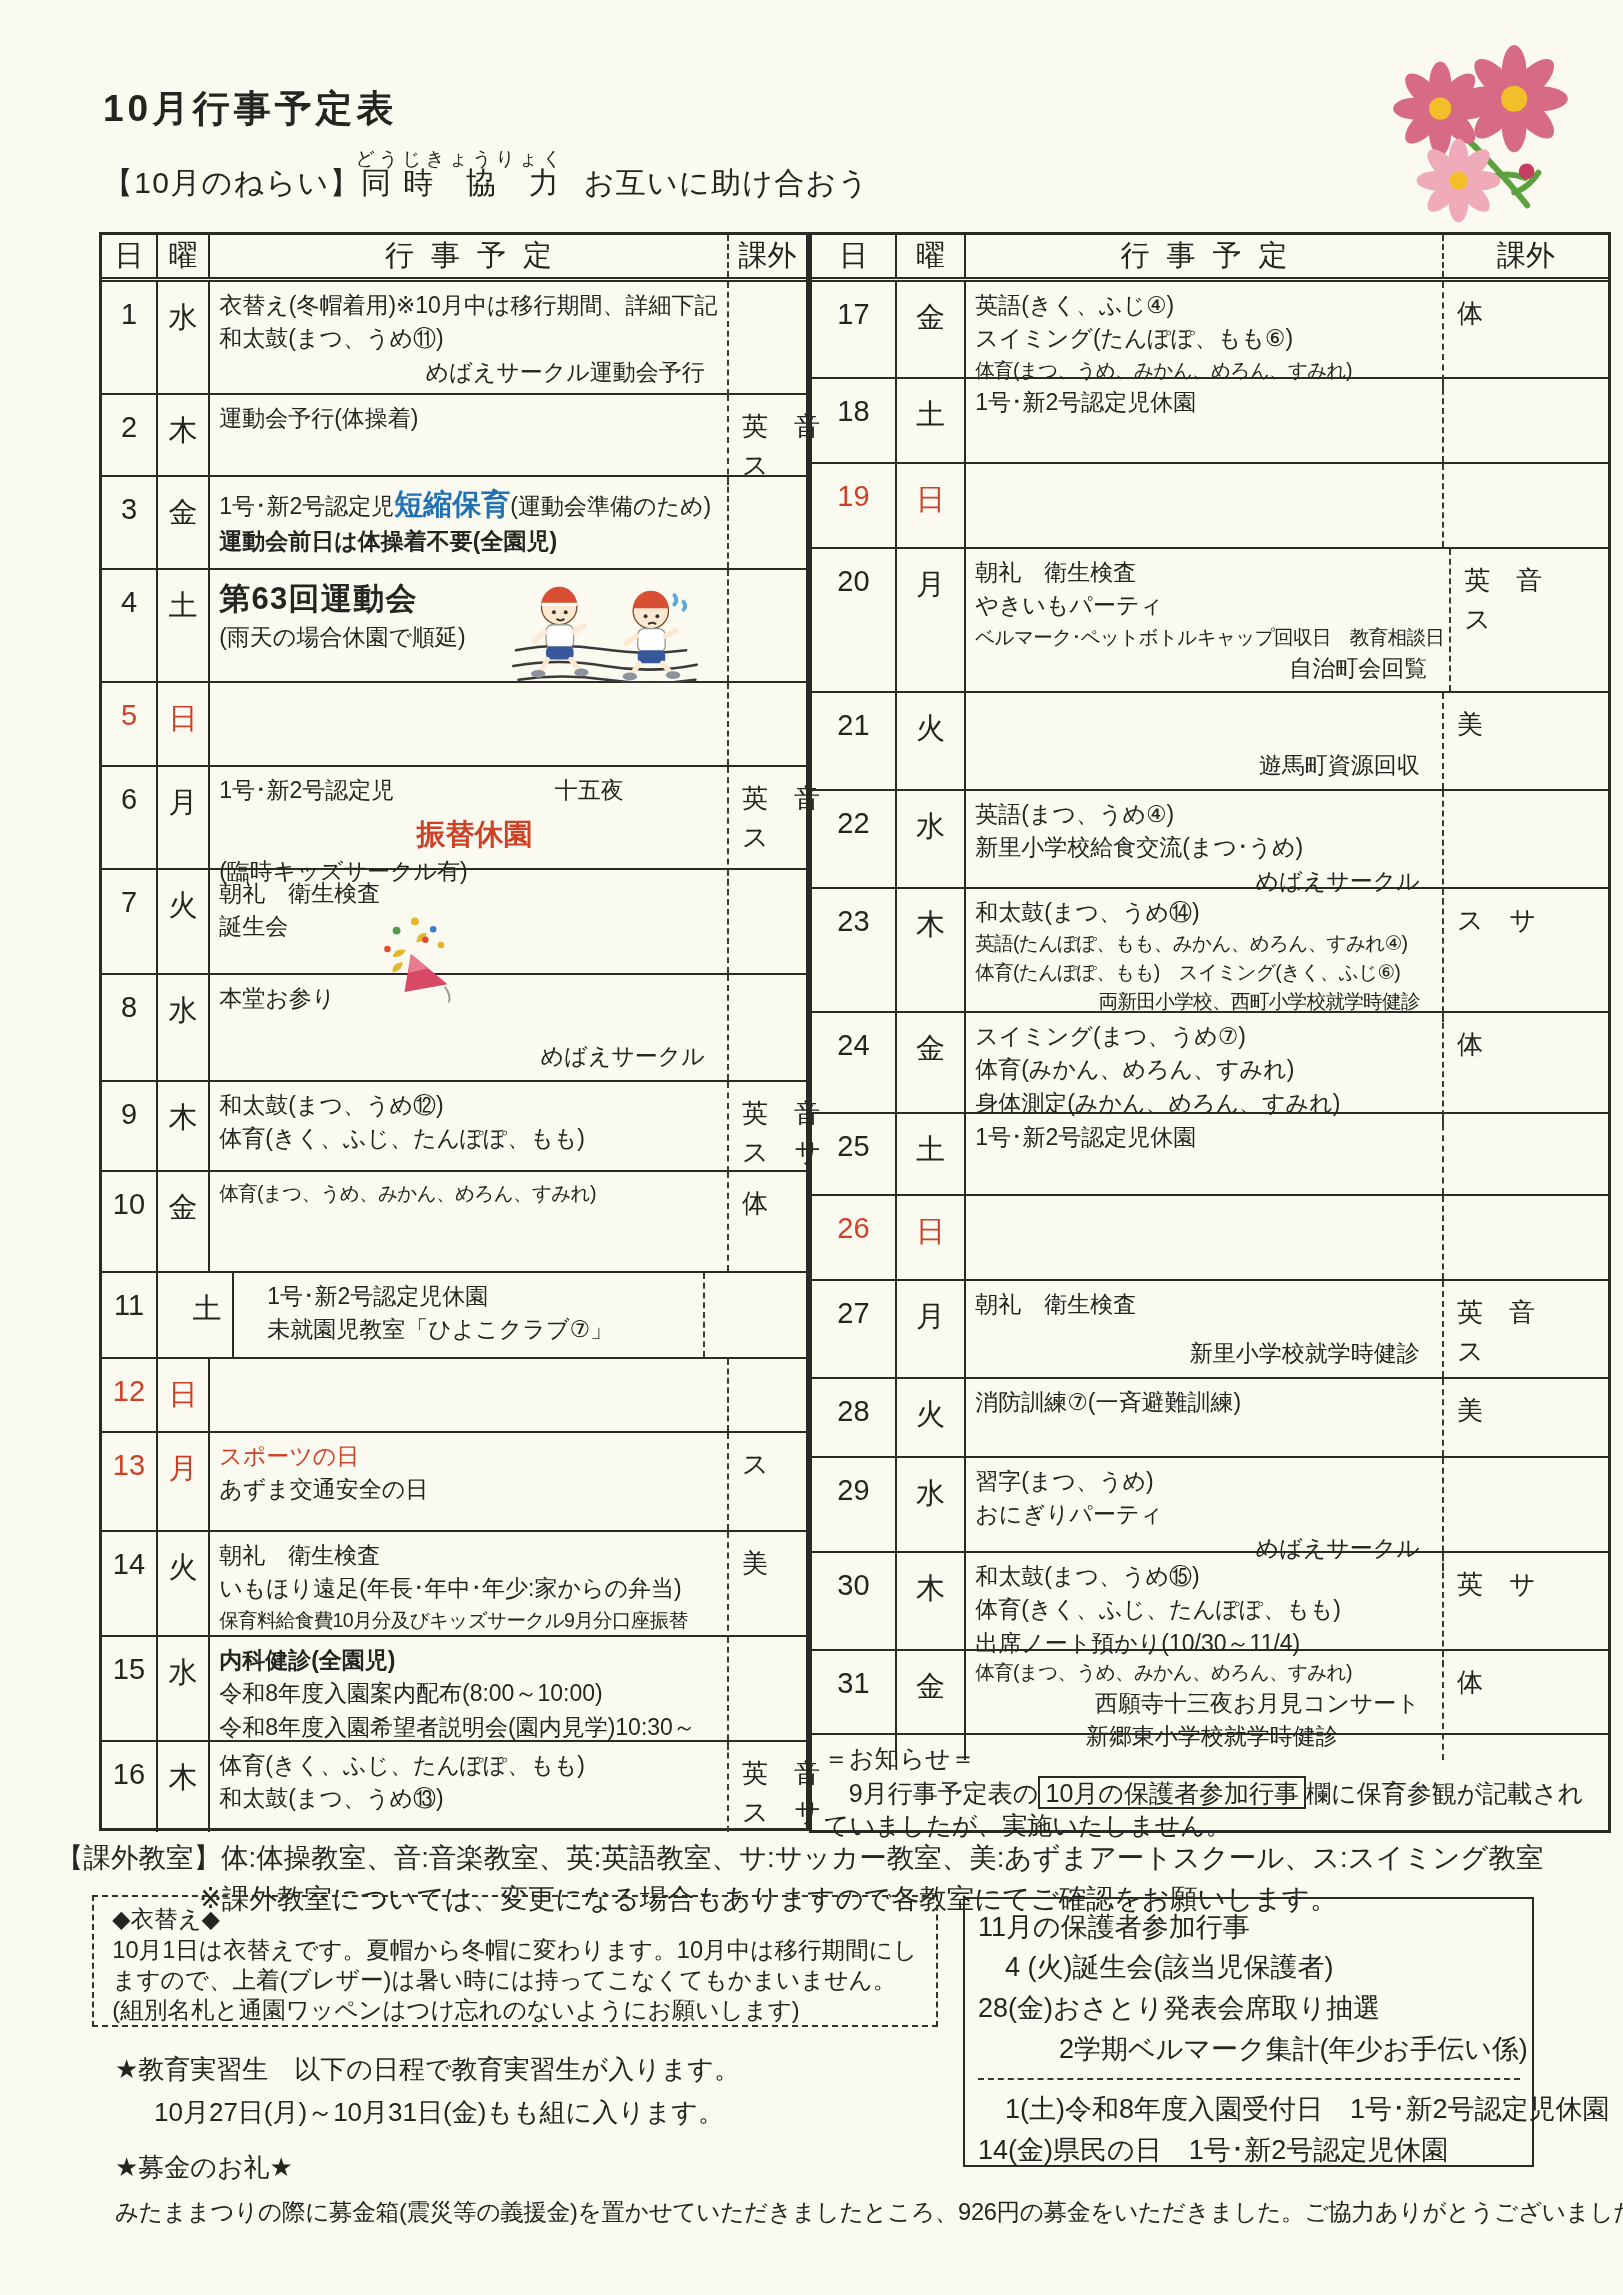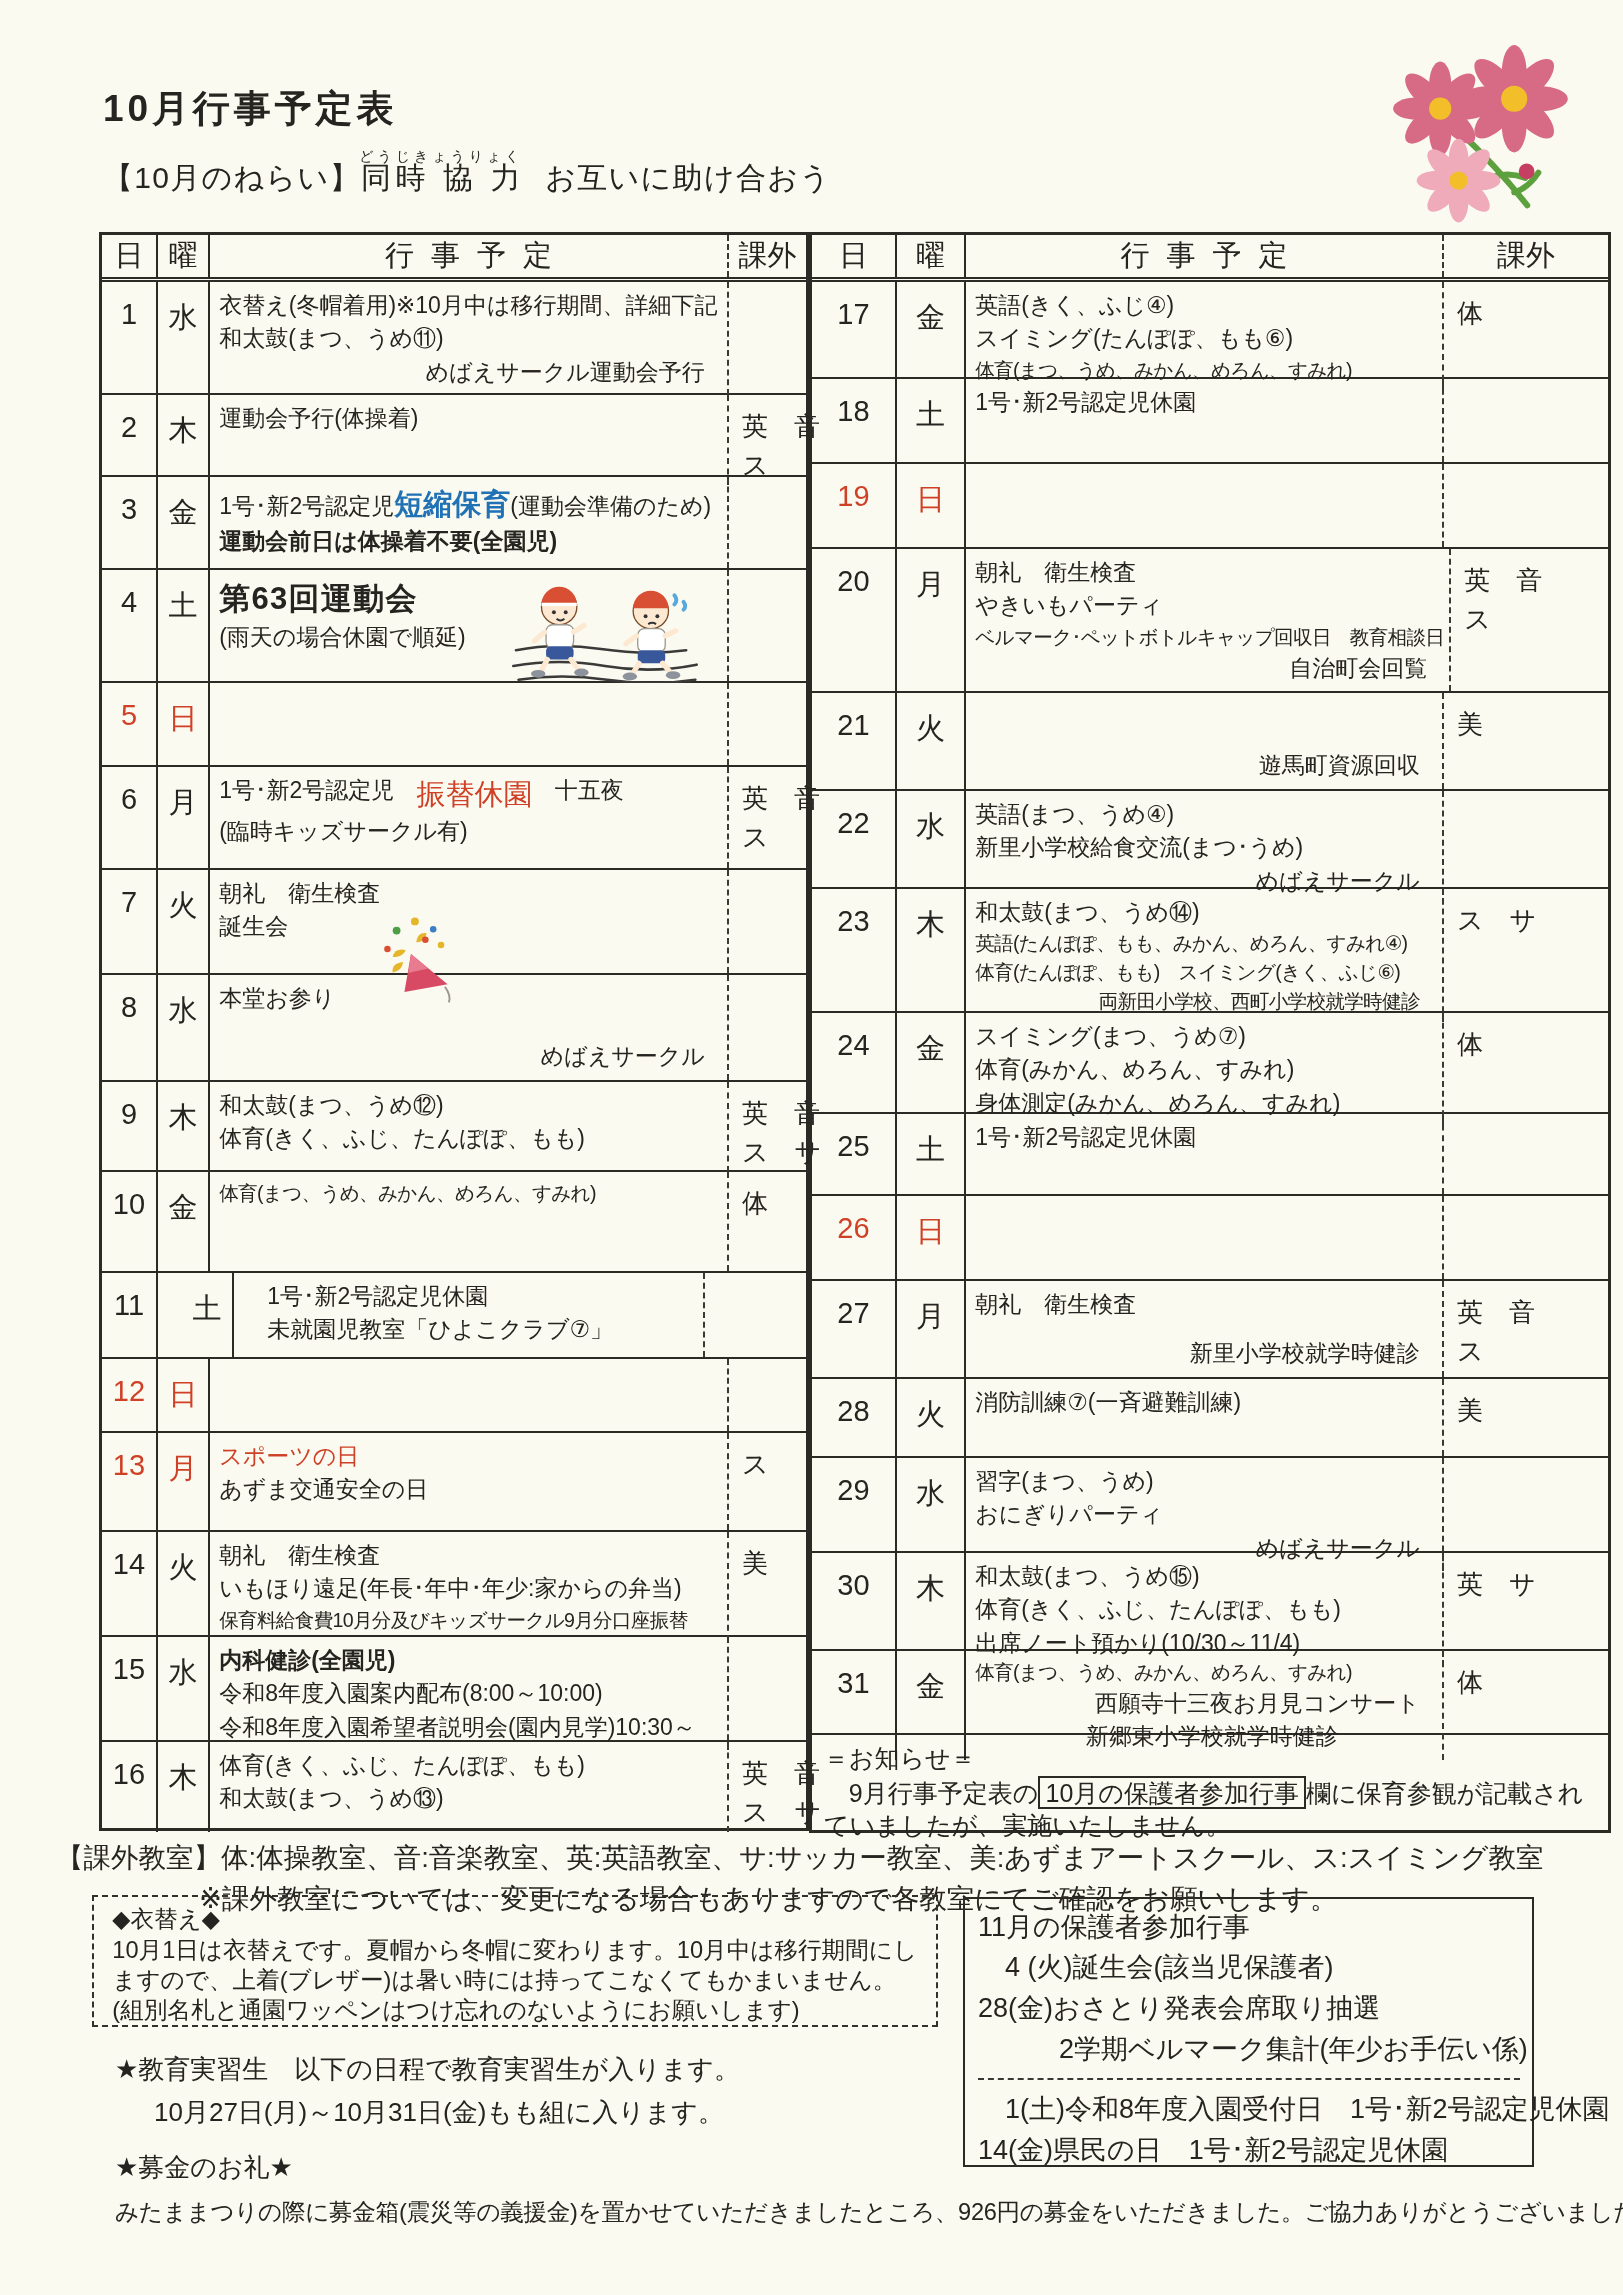--- a/index.html
+++ b/index.html
@@ -5,21 +5,21 @@
   :root{
     --ink:#262420; --paper:#fbfaf0; --bd:#2b2a25; --red:#cf4127; --blue:#2171b5;
   }
   *{margin:0;padding:0;box-sizing:border-box;}
   html,body{background:#e8e8e2;}
   body{font-family:"Liberation Sans","DejaVu Sans",sans-serif;color:var(--ink);}
   .page{position:relative;width:1623px;height:2295px;background:var(--paper);overflow:hidden;}
 
   .title{position:absolute;left:103px;top:84px;font-size:37px;font-weight:600;letter-spacing:3.9px;}
   .goal{position:absolute;left:103px;top:149px;font-size:30px;letter-spacing:1.3px;}
-  .goal ruby rt{font-size:14px;letter-spacing:3.9px;color:var(--ink);}
+  .goal ruby rt{font-size:19px;letter-spacing:3.9px;color:var(--ink);}
   .goal .goal-rest{margin-left:23.6px;}
 
   .flowers{position:absolute;left:1380px;top:43px;}
 
   
   .table{position:absolute;top:232px;border:3.3px solid var(--bd);background:transparent;}
   #left-table{left:99px;width:710px;}
   #right-table{left:809px;width:802px;}
   .thead,.trow{display:grid;}
   #left-table .thead,#left-table .trow{grid-template-columns:56px 52px 1fr 77px;}
@@ -37,21 +37,21 @@
   .line{margin-bottom:2.6px;white-space:nowrap;}
   .line.right{text-align:right;padding-right:17px;}
   .line.right2{text-align:right;padding-right:98px;}
   .line.push{margin-top:auto;}
   .line.bold{font-weight:700;}
   .line.big{font-weight:700;font-size:31px;letter-spacing:1.3px;}
   .line.redplain{color:var(--red);}
   .line.small{font-size:19.6px;letter-spacing:-0.7px;}
   .line.between{display:flex;justify-content:space-between;padding-right:98px;}
   .seg.blue{color:var(--blue);font-weight:700;font-size:29px;}
-  .seg.red{color:var(--red);font-weight:400;font-size:29px;}
+  .seg.red{color:var(--red);font-weight:700;font-size:29px;margin-top:40px;}
   .ex{padding:11.8px 0 0 13px;font-size:26px;line-height:1.5;}
   .exl{white-space:pre;}
 
   .illus{position:absolute;}
   .illus-runners{right:11.8px;top:2.6px;}
   .illus-popper{left:167px;top:41px;}
 
   
   .notice-row{display:block;padding:6.5px 11.8px;font-size:25px;line-height:1.3;}
   .notice-title{margin-bottom:2.6px;}

